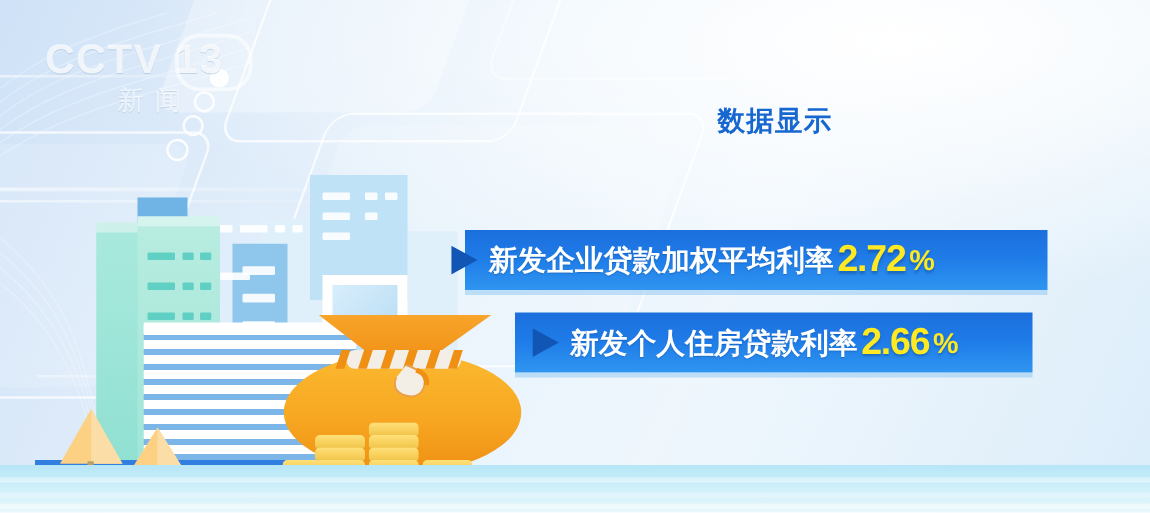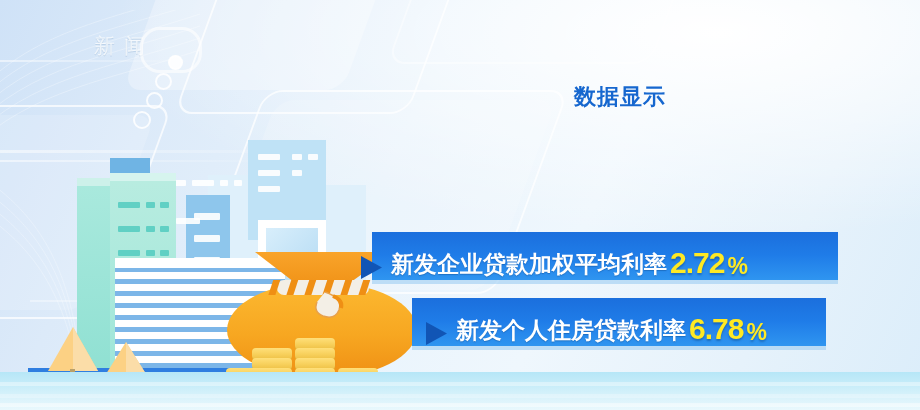--- a/index.html
+++ b/index.html
@@ -78,24 +78,23 @@
     position:absolute;left:540px;top:112px;width:152px;height:34px;
     background:linear-gradient(180deg,#1d76e2 0%,#1461c9 100%);
     border-radius:17px;box-shadow:0 2px 4px rgba(30,90,160,.25);
     display:flex;align-items:center;justify-content:center;
   }
   #monthpill span{
     color:#fff;font-size:21px;font-weight:bold;letter-spacing:1px;
   }
 
   .statbar{
-    position:absolute;height:48px;display:flex;align-items:flex-end;
+    position:absolute;height:48px;display:flex;align-items:center;
     background:linear-gradient(180deg,#1b6fdd 0%,#1f7ce8 48%,#2f95f0 100%);
     box-shadow:0 4px 0 rgba(150,200,240,.55);
-    margin-top:48px;
   }
   .statbar .arrow{
     width:25px;height:25px;margin-left:11px;margin-right:8px;flex:none;
     background:#1155b5;
     clip-path:polygon(12% 4%,96% 50%,12% 96%);
     filter:drop-shadow(1px 0 0 rgba(255,255,255,.55));
   }
   .statbar .label{
     color:#ffffff;font-size:23px;font-weight:bold;letter-spacing:0px;white-space:nowrap;
     text-shadow:0 1px 1px rgba(10,60,120,.35);
@@ -172,20 +171,21 @@
           <path d="M-10 22 C 60 62, 90 122, 100 210"></path>
           <path d="M-10 34 C 60 74, 90 134, 100 220"></path>
           <path d="M-10 46 C 60 86, 90 146, 100 230"></path>
         </g>
       </svg>
     </div>
   </div>
 
   <div id="logo">
     <div class="ring"></div>
+    <div class="ltxt">CCTV 13</div>
     <div class="lsub">新闻</div>
   </div>
 
   <div id="illus">
 
     <div class="bld" style="left:208px;top:175px;width:86px;height:205px;background:#dff0fb;"></div>
     <div class="bld" style="left:262px;top:195px;width:60px;height:185px;background:#cfe8f8;"></div>
     <div class="bld" style="left:320px;top:185px;width:46px;height:195px;background:#dff0fb;"></div>
 
     <div class="bld" style="left:186px;top:195px;width:44px;height:185px;background:#8ec6ec;">
@@ -330,19 +330,19 @@
     <div id="bar1" class="statbar">
       <div class="arrow"></div>
       <div class="label">新发企业贷款加权平均利率</div>
       <div class="value">2.72</div>
       <div class="value pct">%</div>
     </div>
 
     <div id="bar2" class="statbar">
       <div class="arrow"></div>
       <div class="label">新发个人住房贷款利率</div>
-      <div class="value">6.78</div>
+      <div class="value">2.66</div>
       <div class="value pct">%</div>
     </div>
 
   </div>
 
 </div>
 
 </body></html>

